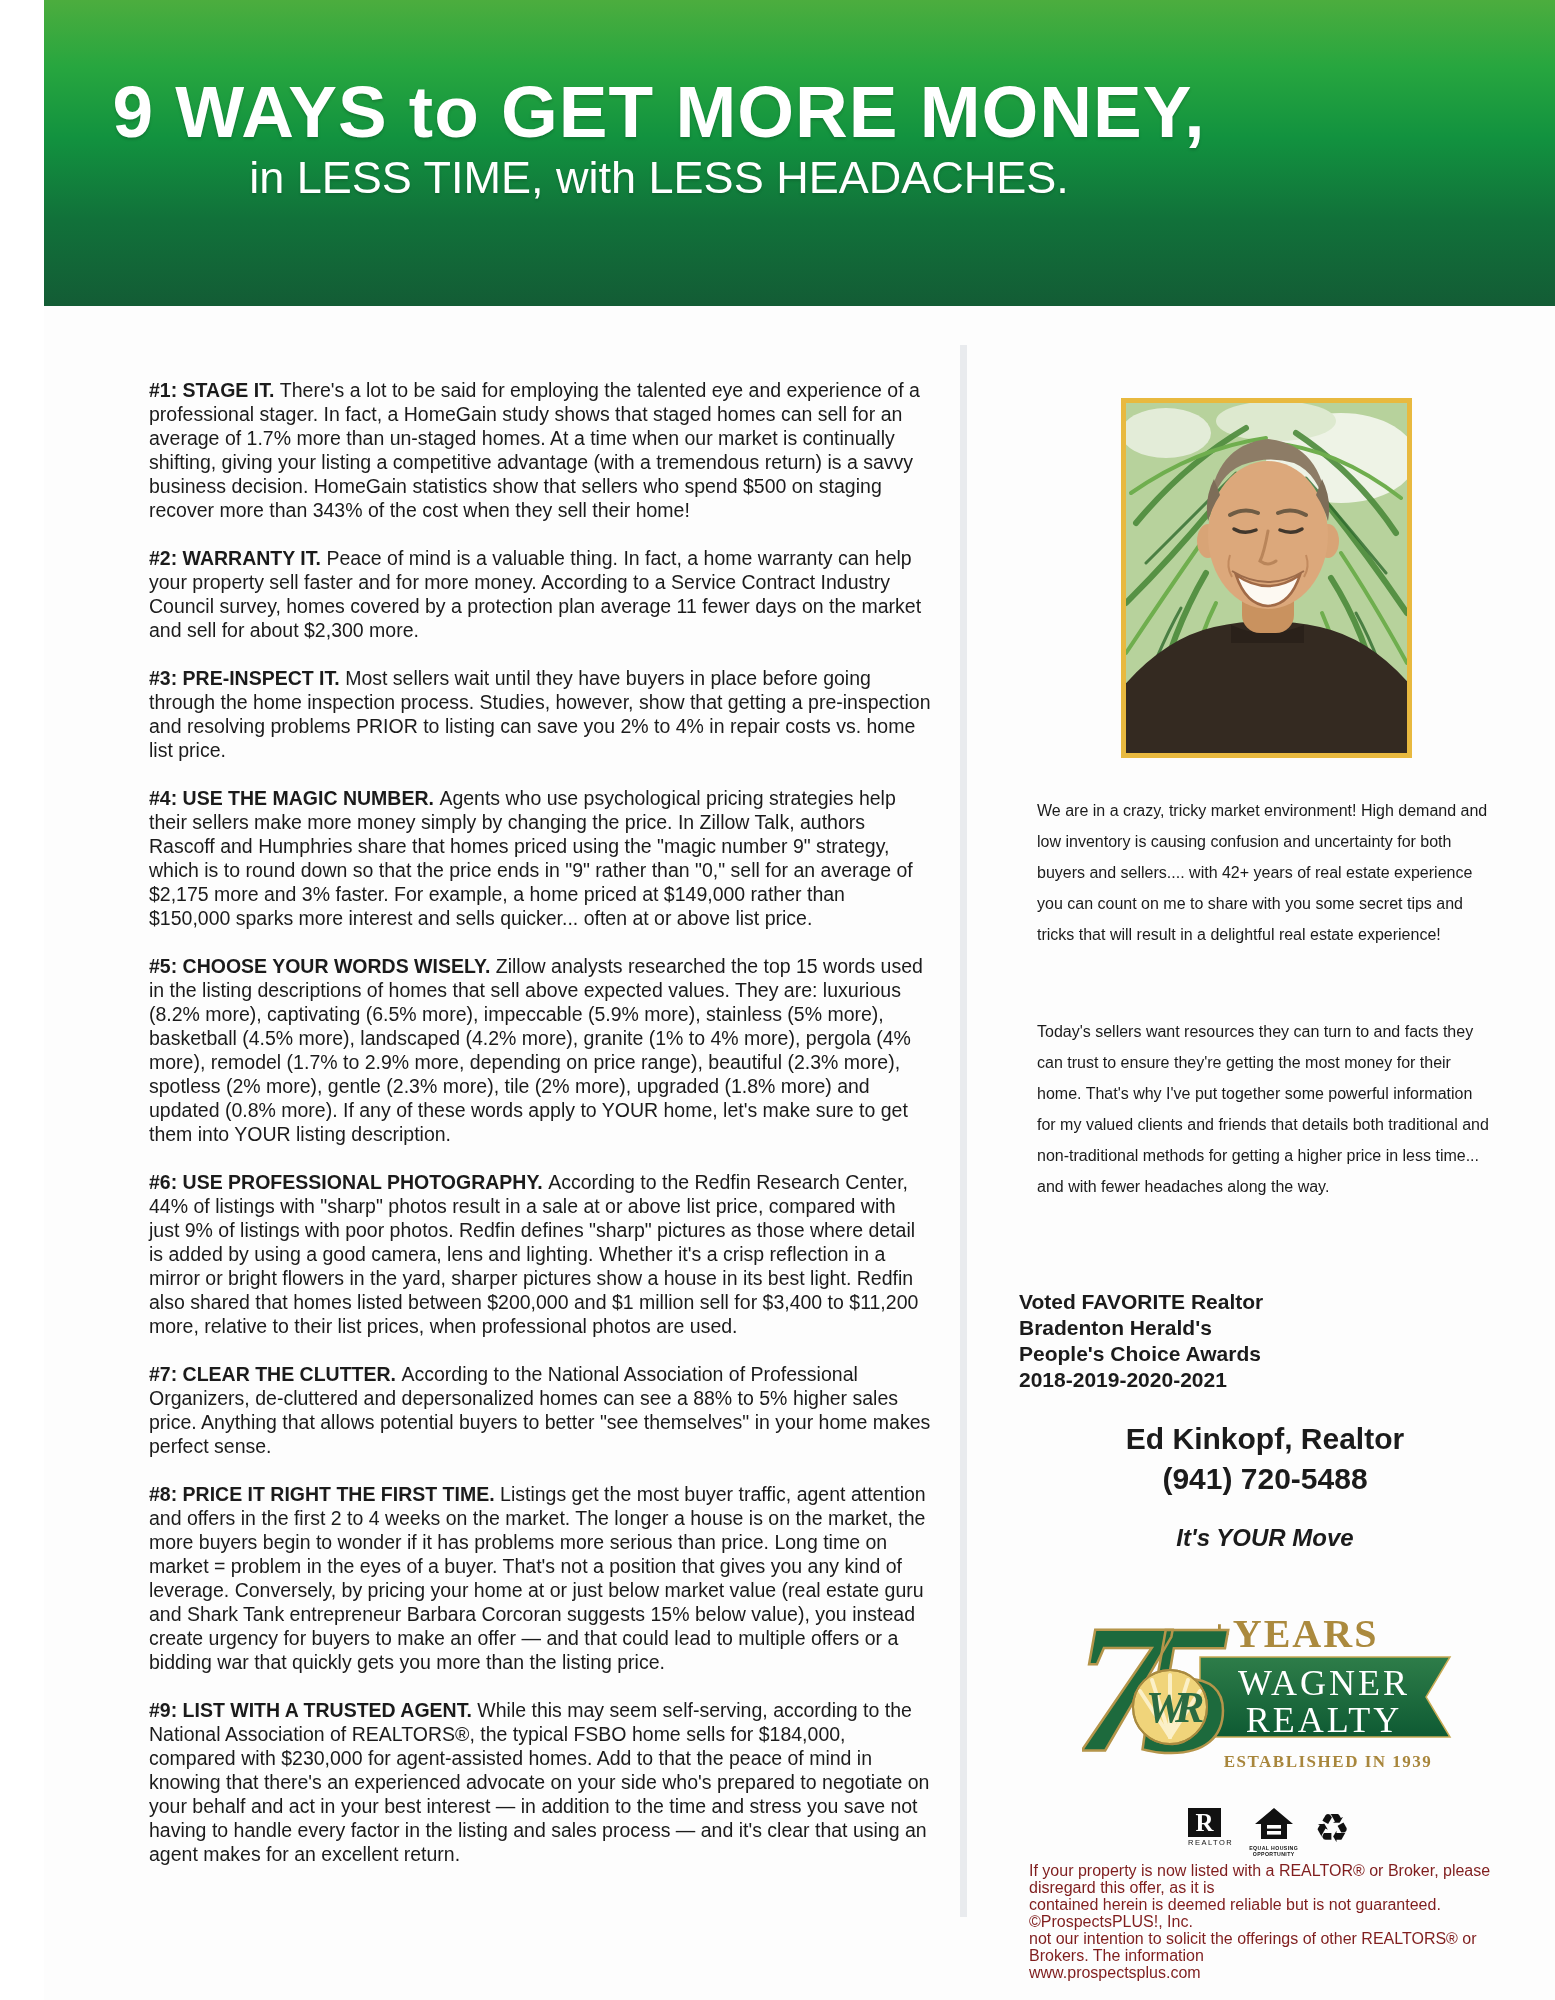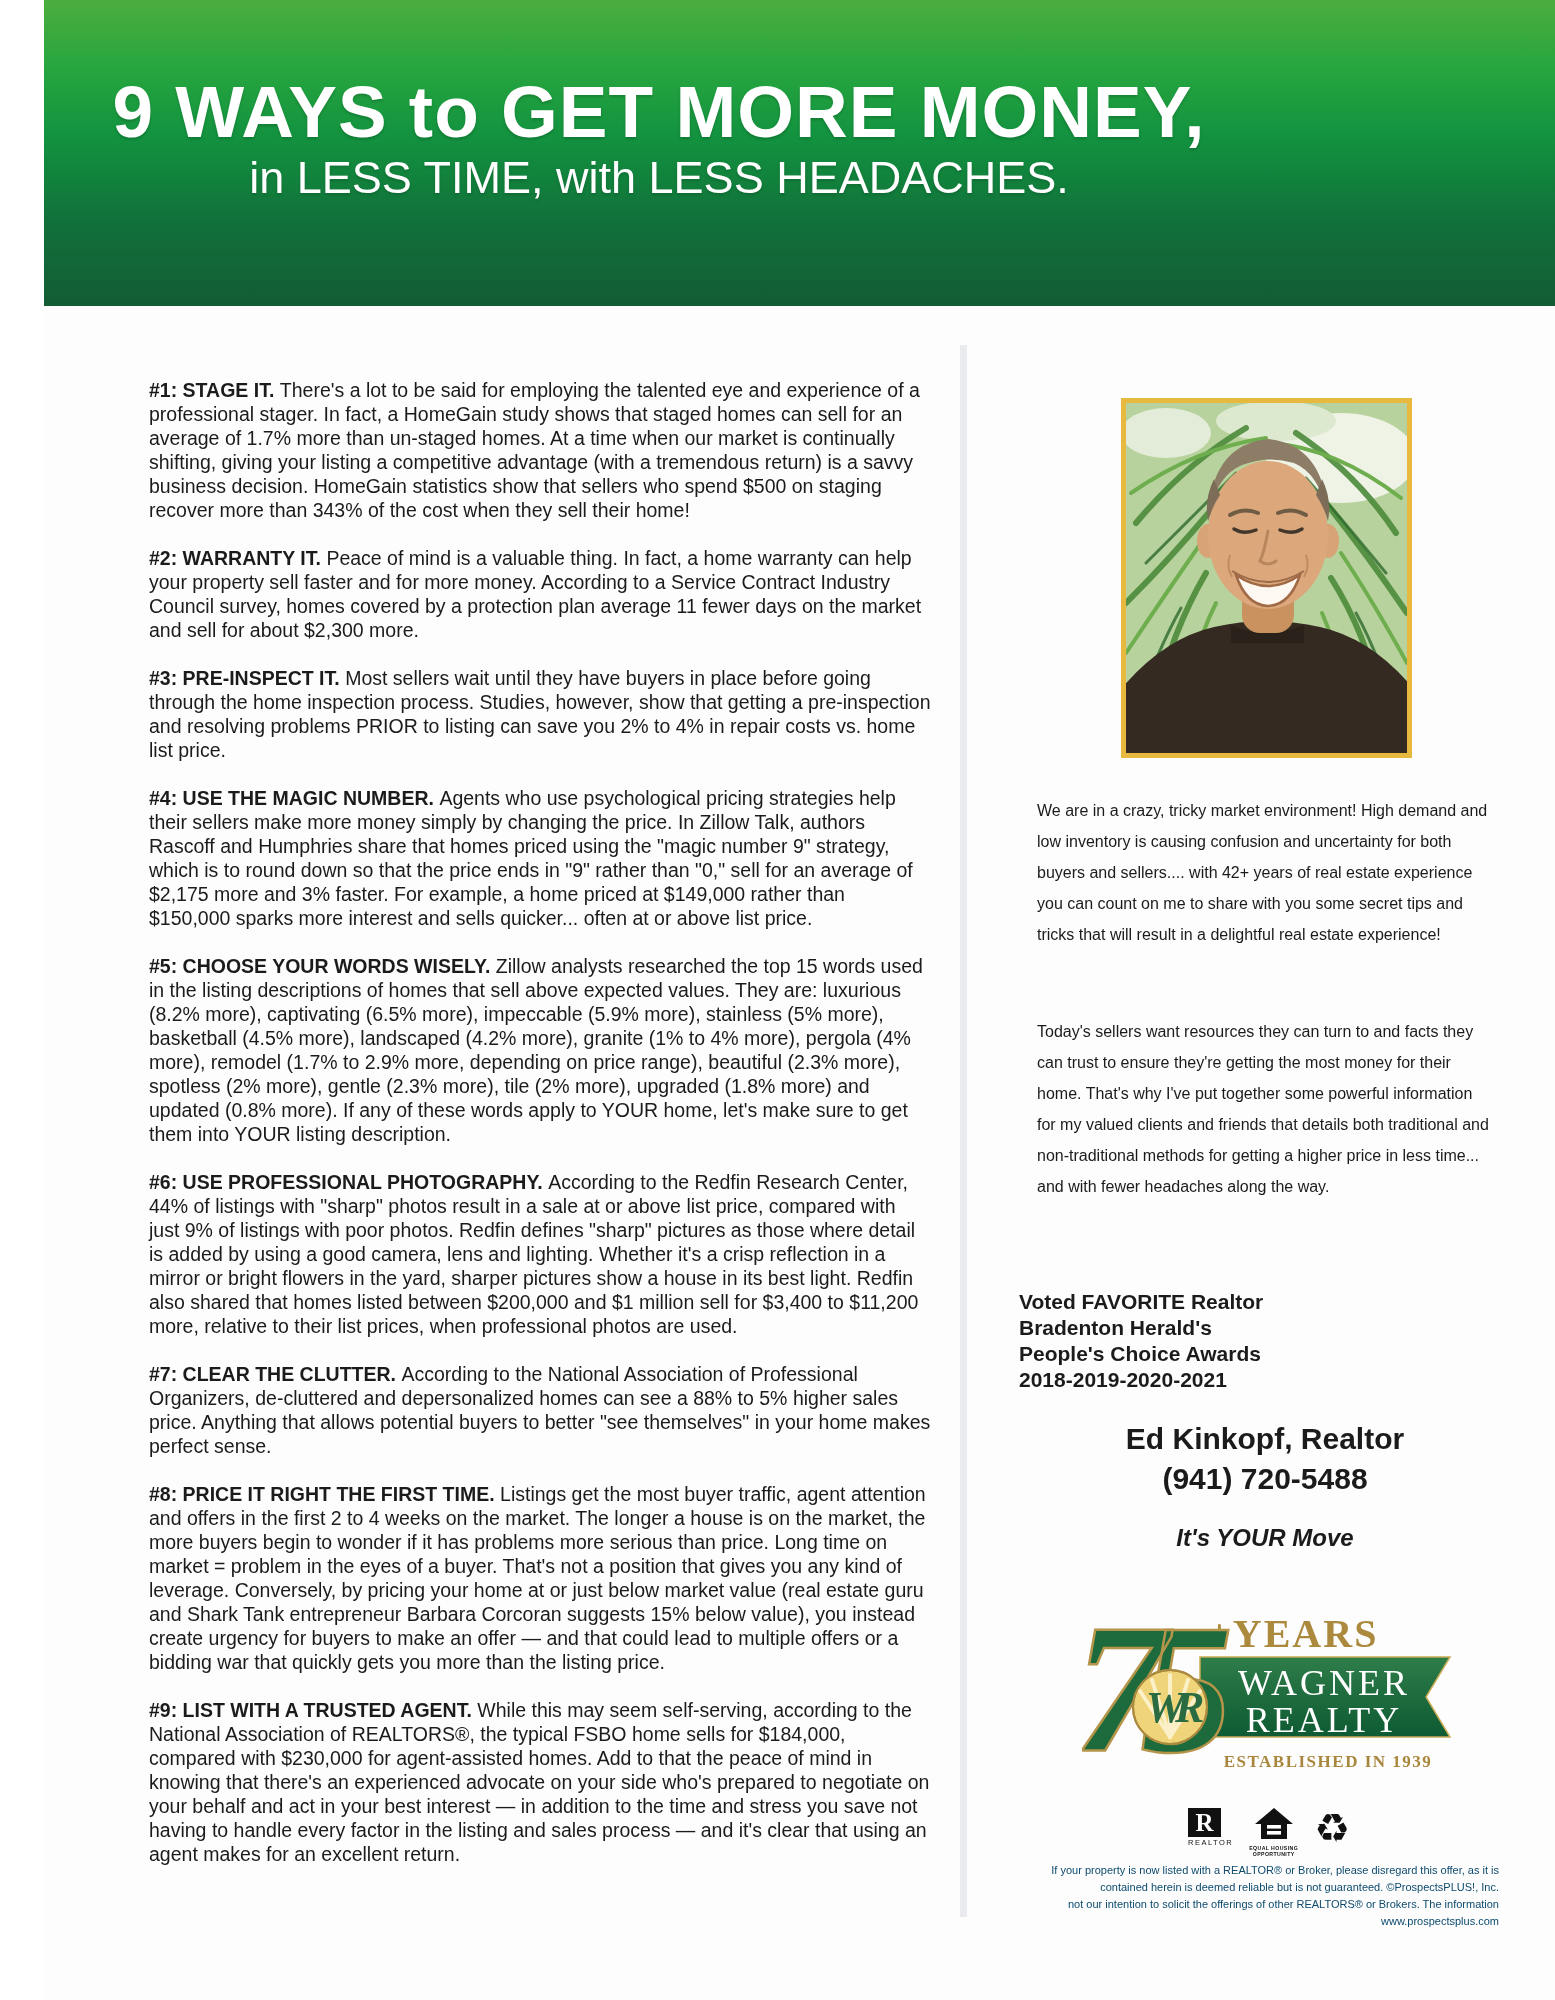--- a/index.html
+++ b/index.html
@@ -32,22 +32,22 @@
   
   .icons-row{position:absolute;left:1040px;top:1808px;width:370px;display:flex;justify-content:center;
              align-items:flex-start;gap:16px;}
   .realtor-block{text-align:center;}
   .realtor-box{width:33px;height:29px;background:#111;color:#fff;display:flex;align-items:center;justify-content:center;
                font-family:"Liberation Serif", serif;font-weight:bold;font-size:25px;line-height:1;}
   .realtor-caption{font-size:7.5px;letter-spacing:1.5px;margin-top:1px;color:#111;}
   .eho-block{text-align:center;}
   .eho-caption{font-size:5.2px;letter-spacing:.4px;line-height:6px;color:#111;font-weight:bold;}
   .recycle{font-family:"DejaVu Sans", sans-serif;font-size:40px;line-height:40px;color:#111;}
-  .disclaimer{position:absolute;left:985px;top:1862px;width:470px;text-align:right;
-              font-size:11px;line-height:17px;color:#0c4a6e;}
+  .disclaimer{position:absolute;left:985px;top:1862px;width:470px;text-align:left;
+              font-size:16px;line-height:17px;color:#7f1d1d;}
 </style>
 </head>
 <body>
 
 <div class="page">
 
   <div class="header">
     <div class="header-inner">
       <div class="title">9 WAYS to GET MORE MONEY,</div>
       <div class="subtitle">in LESS TIME, with LESS HEADACHES.</div>

